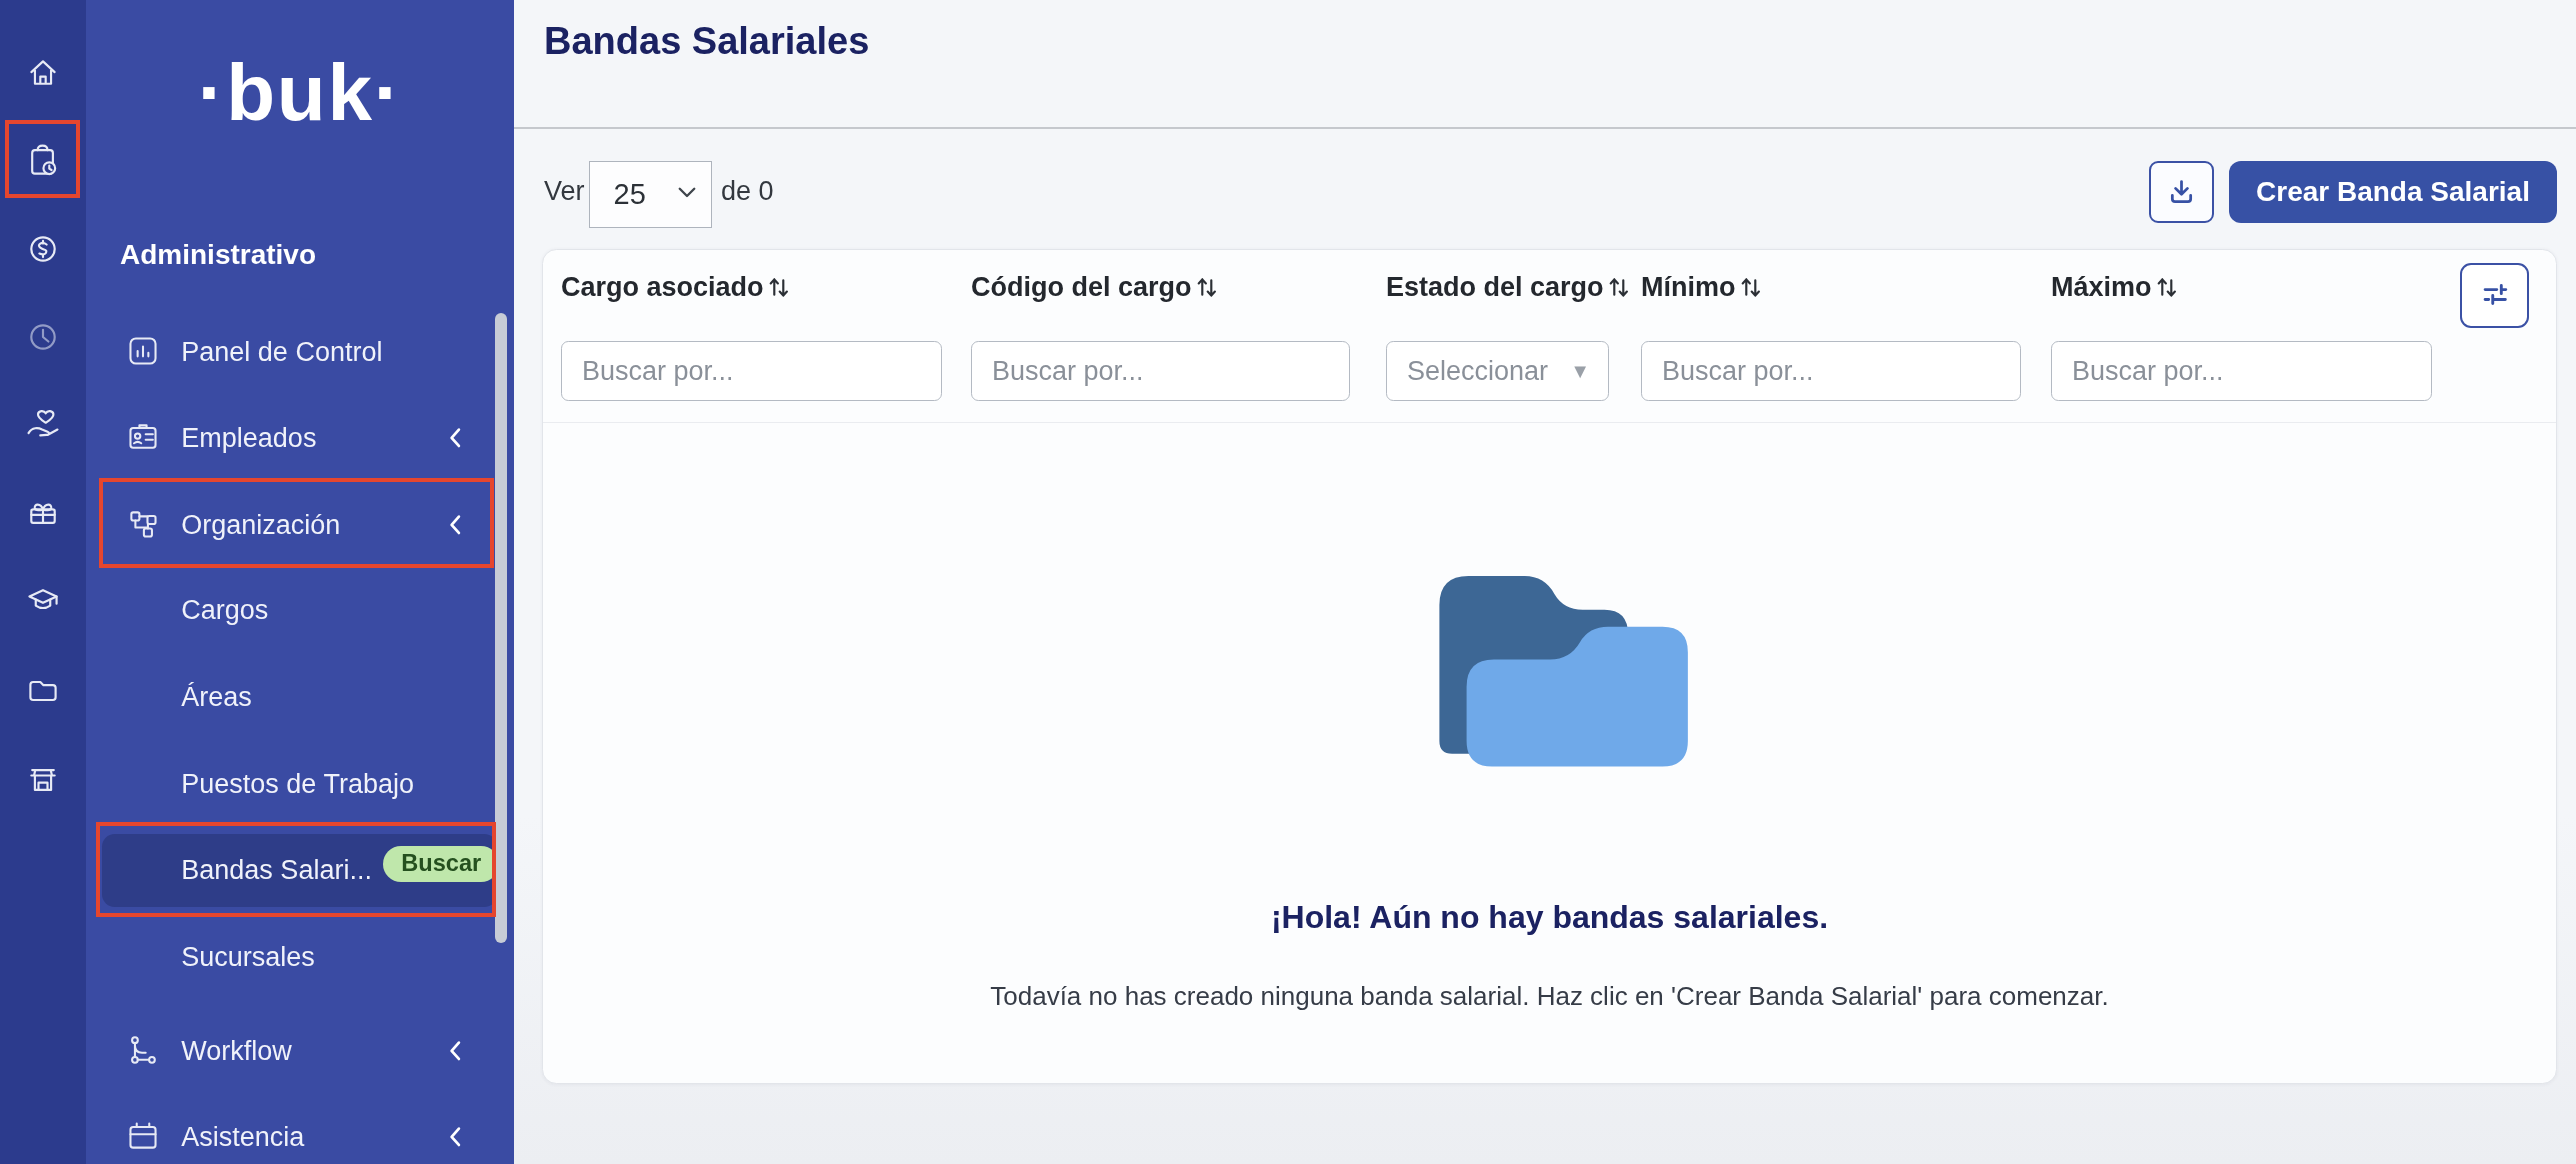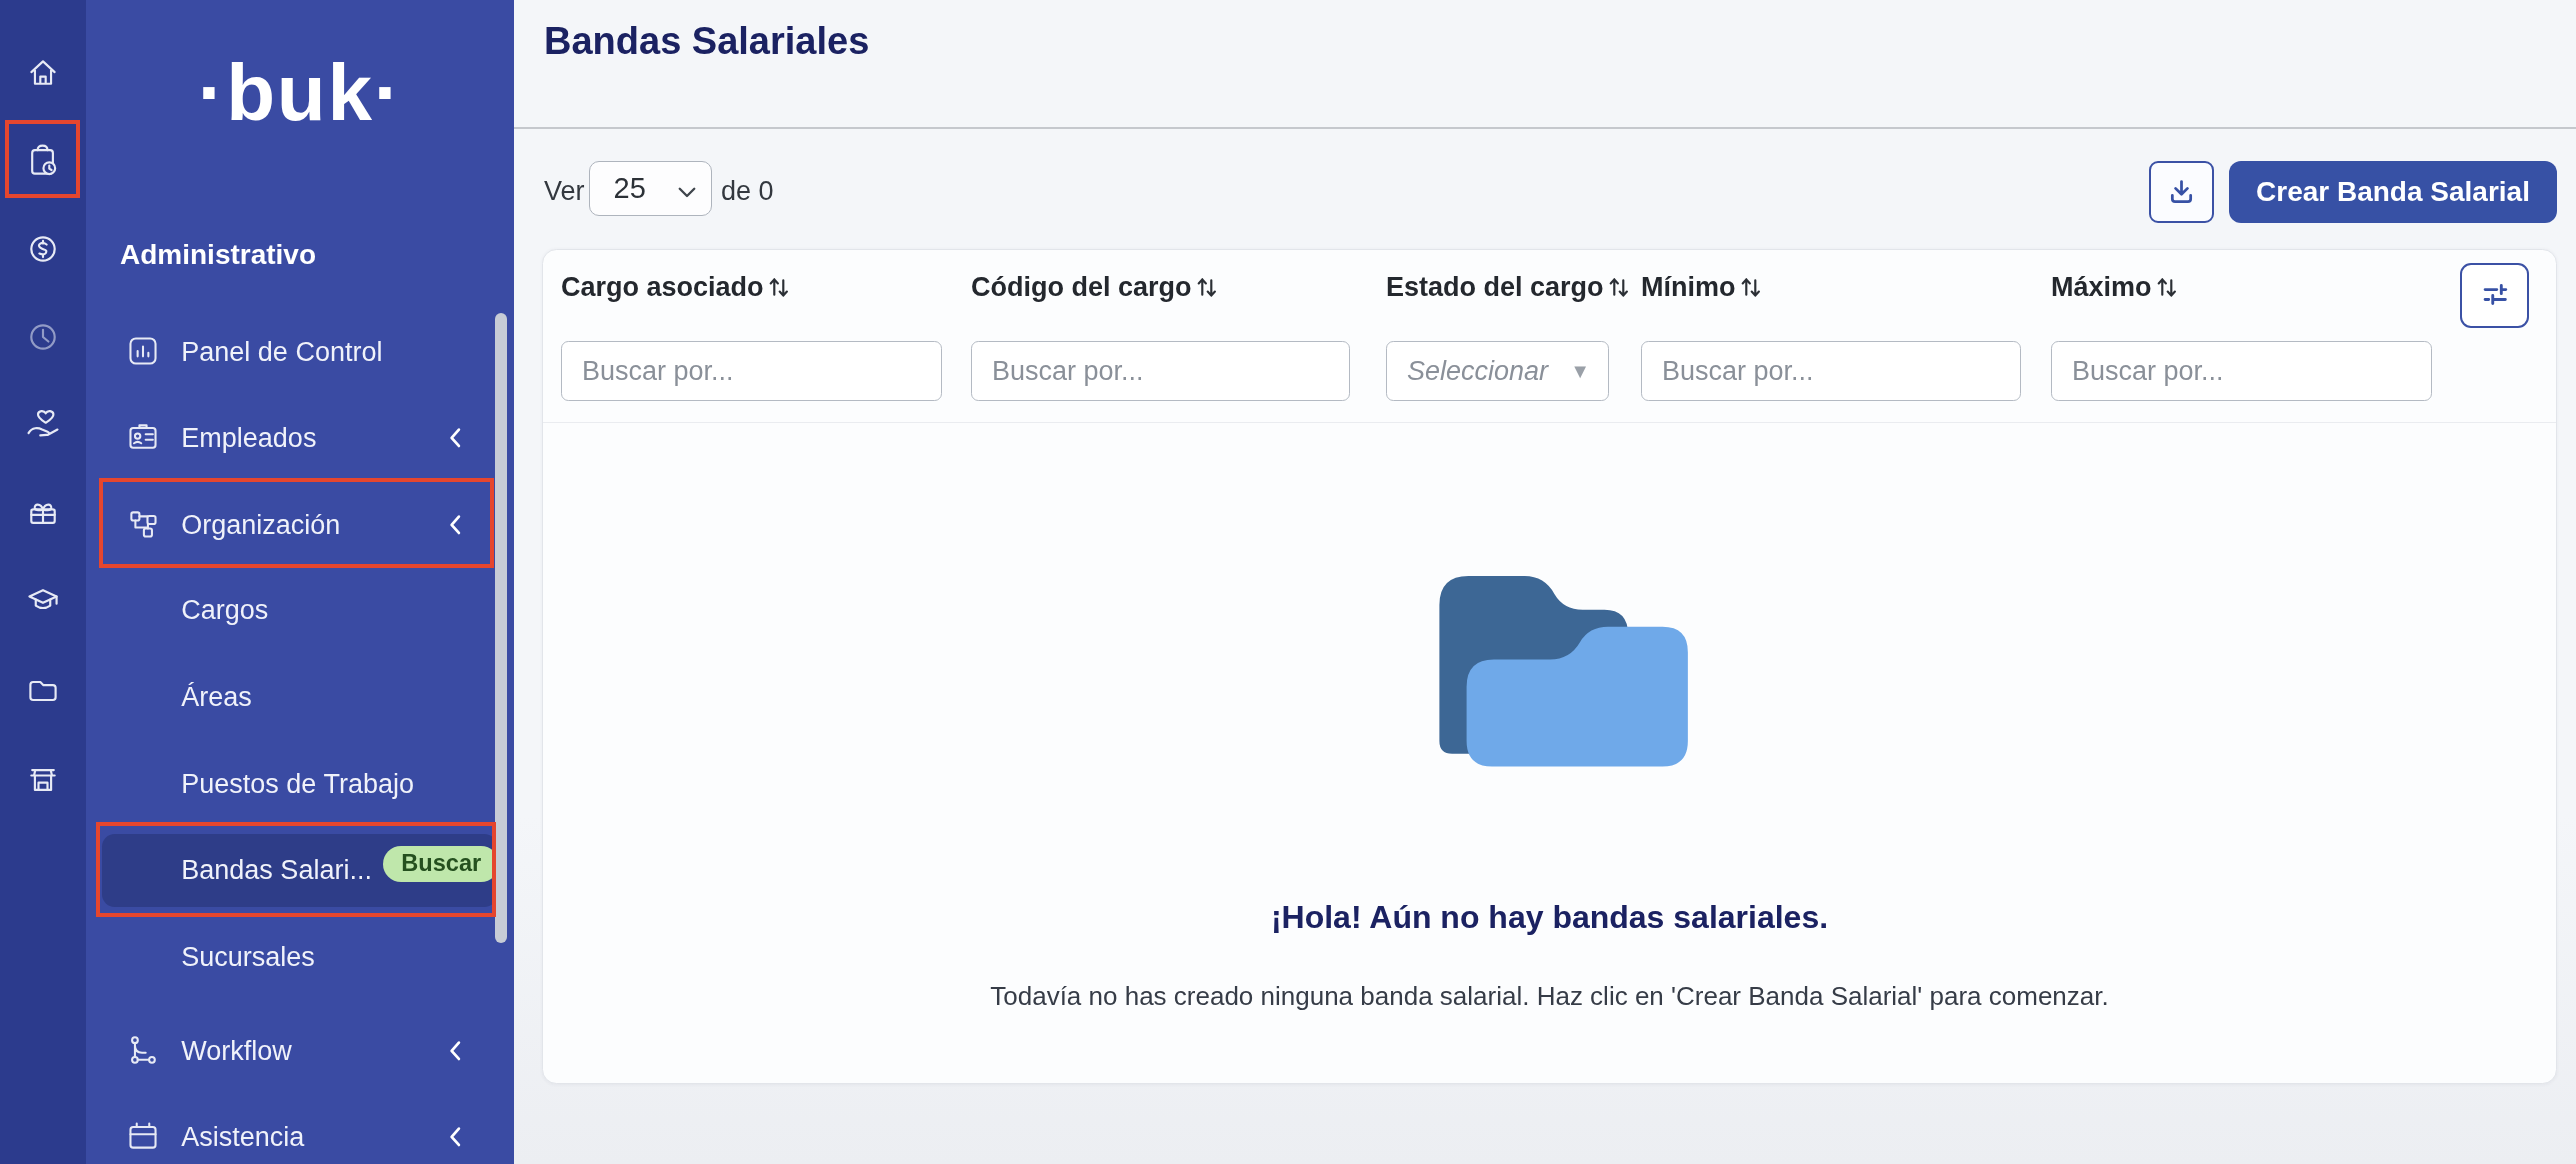--- a/index.html
+++ b/index.html
@@ -34,22 +34,22 @@
 
   
   .hl-box { position:absolute; border:4.5px solid #e5462e; z-index:9; pointer-events:none; }
 
   
   .main { position:absolute; left:514px; top:0; width:2062px; height:1165px; }
   .page-title { position:absolute; left:30px; top:20px; font-size:38px; font-weight:bold; color:#1b2262; }
   .title-divider { position:absolute; left:0; top:127px; width:2062px; height:1.8px; background:#c5c8cd; }
 
   .toolbar-text { position:absolute; font-size:27px; color:#33383f; }
-  .pagesize { position:absolute; left:75px; top:161px; width:123px; height:55px; background:#fdfdfe;
-              border:1.8px solid #aeb4bd; border-radius:10px; display:flex; align-items:center; cursor:pointer; }
+  .pagesize { position:absolute; left:75px; top:161px; width:123px; height:67px; background:#fdfdfe;
+              border:1.8px solid #aeb4bd; border-radius:0; display:flex; align-items:center; cursor:pointer; }
   .pagesize .val { margin-left:23.6px; font-size:29px; color:#2c3137; }
   .pagesize svg { position:absolute; right:14.5px; top:23.6px; stroke:#3f454c; fill:none; stroke-width:2.6; stroke-linecap:round; stroke-linejoin:round; }
 
   .dl-btn { position:absolute; left:1635px; top:161px; width:65px; height:62px; background:#fbfcff;
             border:2.3px solid #3b51a5; border-radius:9px; display:flex; align-items:center; justify-content:center; cursor:pointer; }
   .dl-btn svg { stroke:#3751a5; fill:none; stroke-width:3; stroke-linecap:round; stroke-linejoin:round; }
   .primary-btn { position:absolute; left:1715px; top:161px; width:328px; height:62px; background:#3751a5;
                  border:none; border-radius:12px; color:#ffffff; font-size:28px; font-weight:bold;
                  font-family:"Liberation Sans",sans-serif; cursor:pointer; }
 
@@ -59,21 +59,21 @@
               font-size:27px; font-weight:bold; color:#24282e; cursor:pointer; white-space:nowrap; }
   .col-head svg { stroke:#2b2f35; fill:none; stroke-width:2.4; stroke-linecap:round; stroke-linejoin:round; }
   .filter-btn { position:absolute; left:1917px; top:12.7px; width:69px; height:65px; background:#ffffff;
                 border:2.7px solid #3b51a5; border-radius:11px; display:flex; align-items:center; justify-content:center; cursor:pointer; }
   .filter-btn svg { stroke:#3751a5; fill:none; stroke-width:3.2; stroke-linecap:round; }
   .f-input { position:absolute; top:91px; height:60px; background:#fff; border:1.8px solid #b4bac3;
              border-radius:7.3px; font-size:27px; color:#2c3137; padding:0 20px;
              font-family:"Liberation Sans",sans-serif; }
   .f-input::placeholder { color:#8a9099; opacity:1; }
   .f-select { position:absolute; top:91px; height:60px; background:#fff; border:1.8px solid #b4bac3;
-              border-radius:7.3px; display:flex; align-items:center; padding:0 20px; cursor:pointer;font-style:italic; }
+              border-radius:7.3px; display:flex; align-items:center; padding:0 20px; cursor:pointer; }
   .f-select .sel-text { font-size:27px; color:#8a9099; }
   .f-select .sel-arrow { position:absolute; right:18px; color:#9aa0a8; font-size:20px; }
   .head-divider { position:absolute; left:0; top:172px; width:100%; height:0.9px; background:#eaecf0; }
 
   .folder-illu { position:absolute; left:871px; top:268px; }
   .empty-title { position:absolute; left:0; top:649px; width:100%; text-align:center;
                  font-size:32px; font-weight:bold; color:#1b2262; }
   .empty-desc { position:absolute; left:0; top:731px; width:100%; text-align:center;
                 font-size:26px; color:#363c47; }
 </style>

